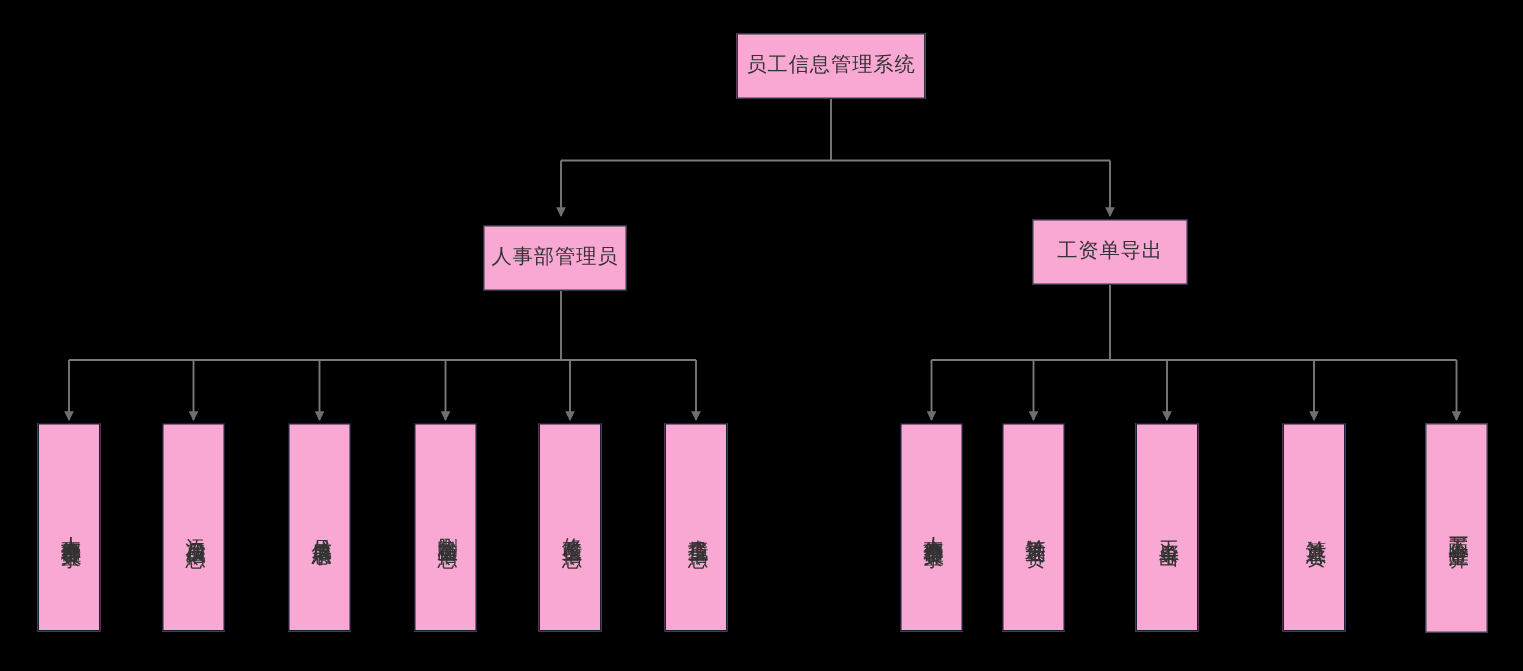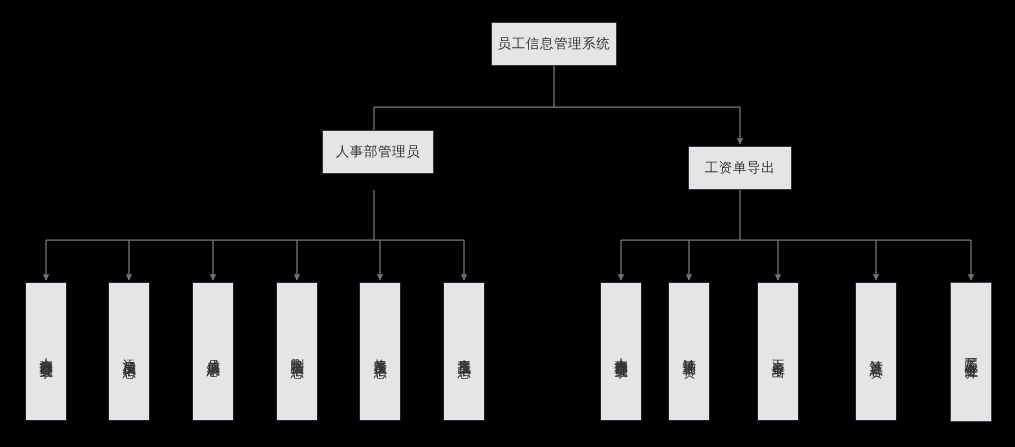--- a/index.html
+++ b/index.html
@@ -19,21 +19,21 @@
     position: absolute;
     left: 0;
     top: 0;
     width: 1015px;
     height: 447px;
     pointer-events: none;
   }
   .node {
     position: absolute;
     box-sizing: border-box;
-    background: #e5e5e5;
+    background: #f9a8d4;
     border: 1.6px solid #2b3040;
     display: flex;
     align-items: center;
     justify-content: center;
     color: #333333;
   }
   .node.root,
   .node.mid {
     border-color: #2e3442;
   }
@@ -97,21 +97,21 @@
       <path d="M 778 240 L 778 280" marker-end="url(#arrow)"></path>
       <path d="M 876 240 L 876 280" marker-end="url(#arrow)"></path>
       <path d="M 971 240 L 971 280" marker-end="url(#arrow)"></path>
     </g>
   </svg>
 
   <div class="node root" style="left:491px; top:22px; width:126px; height:44px;">
     <span class="node-label-h">员工信息管理系统</span>
   </div>
 
-  <div class="node mid" style="left:322px; top:130px; width:112px; height:44px;">
+  <div class="node mid" style="left:322px; top:150px; width:96px; height:44px;">
     <span class="node-label-h">人事部管理员</span>
   </div>
   <div class="node mid" style="left:688px; top:146px; width:104px; height:44px;">
     <span class="node-label-h">工资单导出</span>
   </div>
 
   <div class="node leaf" style="left:25px; top:282px; width:42px; height:139px;">
     <span class="node-label-v">人事部管理员登录</span>
   </div>
   <div class="node leaf" style="left:108px; top:282px; width:42px; height:139px;">

